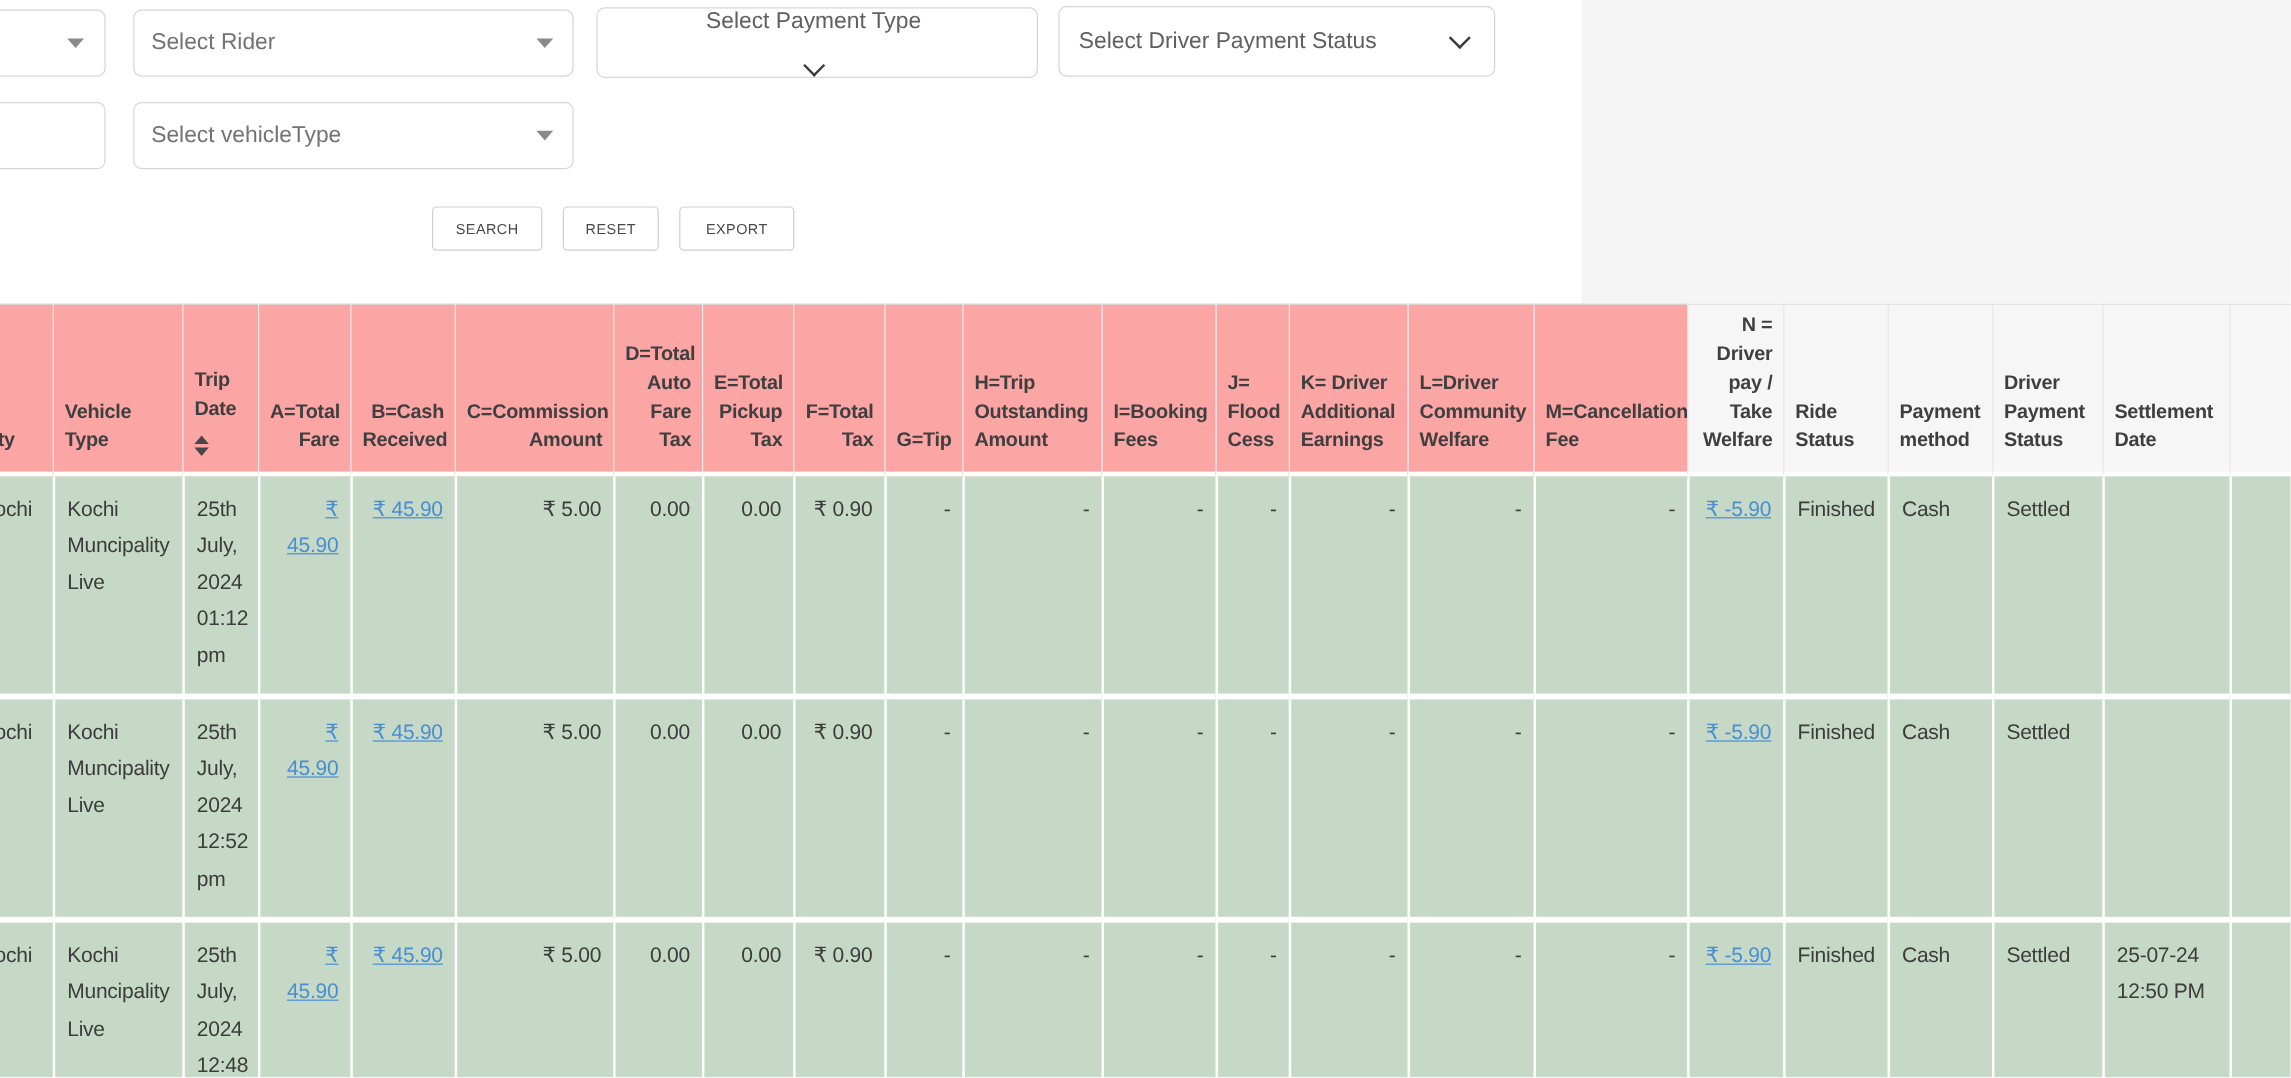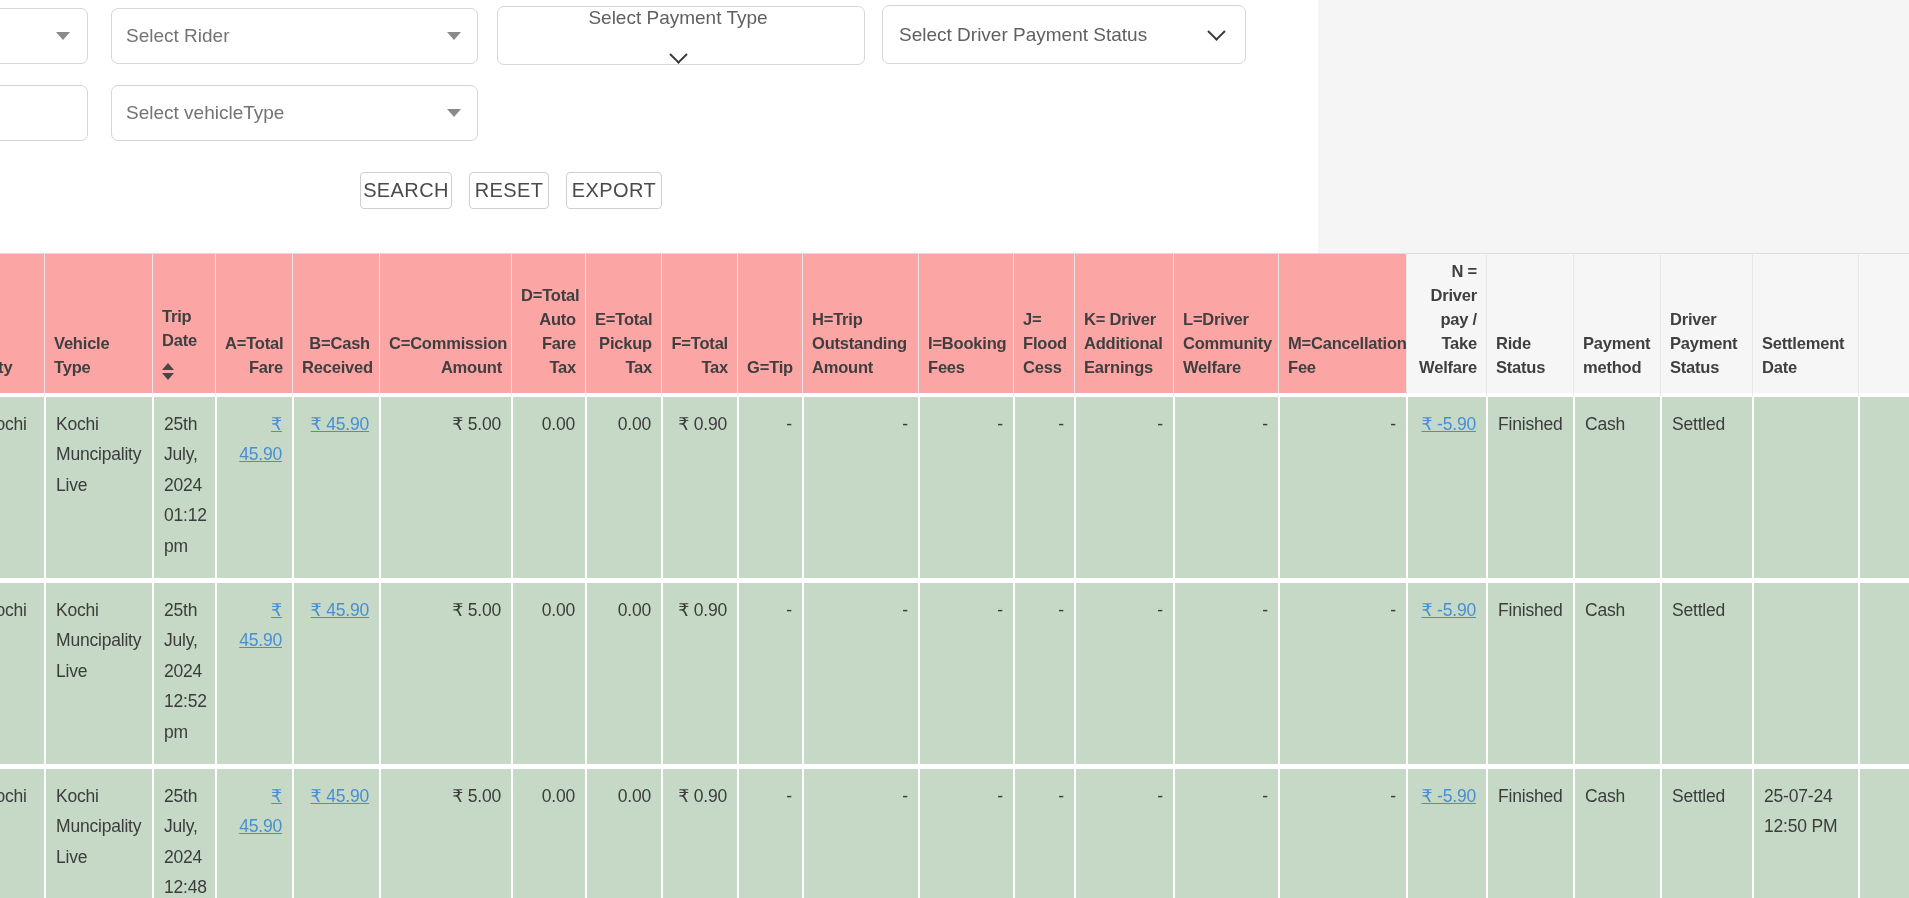--- a/index.html
+++ b/index.html
@@ -22,21 +22,21 @@
   .chev{width:11px;height:11px;border-right:2px solid #3a3a3a;border-bottom:2px solid #3a3a3a;transform:rotate(45deg) translate(-2px,-2px);flex:0 0 auto;}
   #f-cut1{left:-42px;top:8px;width:130px;height:56px;justify-content:flex-end;padding:0 17px;}
   #f-rider{left:111px;top:8px;width:367px;height:56px;padding:0 16px 0 14px;}
   #f-paytype{left:497px;top:6px;width:368px;height:59px;padding:0 22px 0 16px;flex-direction:column;}
   #f-dps{left:882px;top:5px;width:364px;height:59px;padding:0 22px 0 16px;}
   #f-cut2{left:-42px;top:85px;width:130px;height:56px;}
   #f-vtype{left:111px;top:85px;width:367px;height:56px;padding:0 16px 0 14px;gap:48px;}
 
   .btn{
     position:absolute;top:172px;height:37px;background:#fff;border:1px solid #cfcfcf;border-radius:4px;
-    font-family:inherit;font-size:20px;color:#4a4a4a;letter-spacing:.4px;
+    font-family:inherit;font-size:12px;color:#4a4a4a;letter-spacing:.4px;
     display:flex;align-items:center;justify-content:center;cursor:pointer;box-sizing:border-box;
   }
   #btn-search{left:360px;width:92px;}
   #btn-reset{left:469px;width:80px;}
   #btn-export{left:566px;width:96px;}
 
   
   .table-wrap{position:absolute;left:0;top:253px;width:1909px;height:645px;overflow:hidden;}
   table{border-collapse:separate;border-spacing:0;table-layout:fixed;margin-left:-28px;width:1966px;letter-spacing:-0.2px;}
   thead tr{height:138px;}

